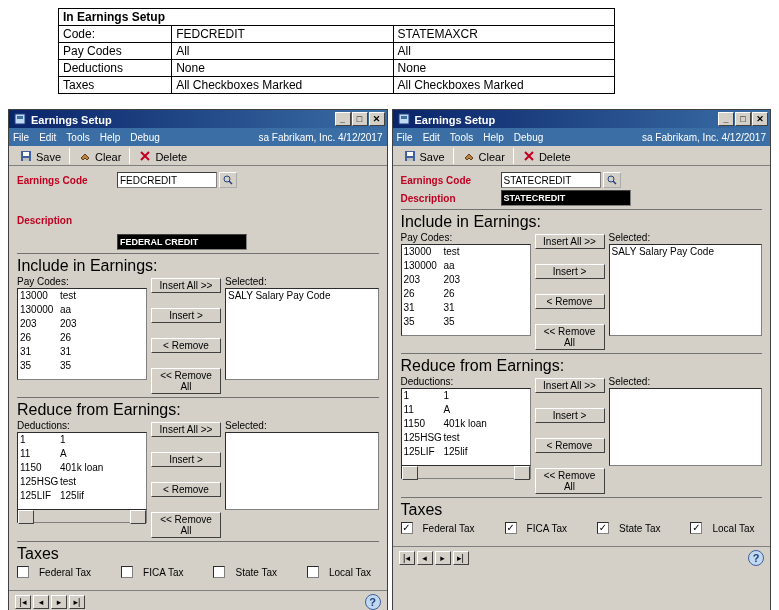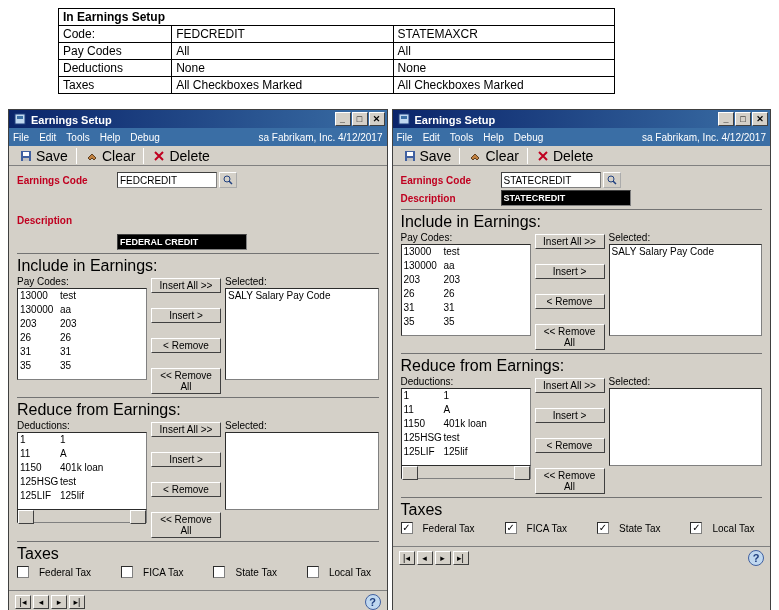--- a/index.html
+++ b/index.html
@@ -71,24 +71,24 @@
   .toolbar {
     background: #d4d0c8;
     border-bottom: 1px solid #808080;
     display: flex;
     align-items: center;
     padding: 2px 4px;
     height: 20px;
   }
   .toolbar .tool-btn {
     display: flex;
-    align-items: center;
+    align-items: flex-end;
     padding: 1px 6px;
     cursor: pointer;
-    font-size: 14px;
+    font-size: 11px;
   }
   .toolbar .tool-btn .ticon {
     width: 14px; height: 14px;
     display: inline-flex; align-items:center; justify-content:center;
     margin-right: 3px;
   }
   .toolbar .sep {
     width: 1px; height: 16px;
     background: #808080;
     border-right: 1px solid #fff;

